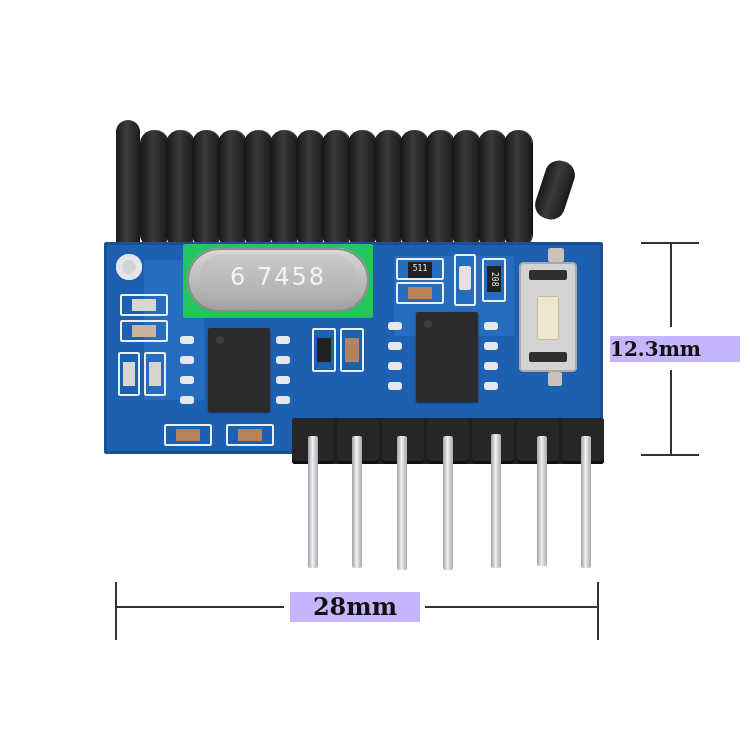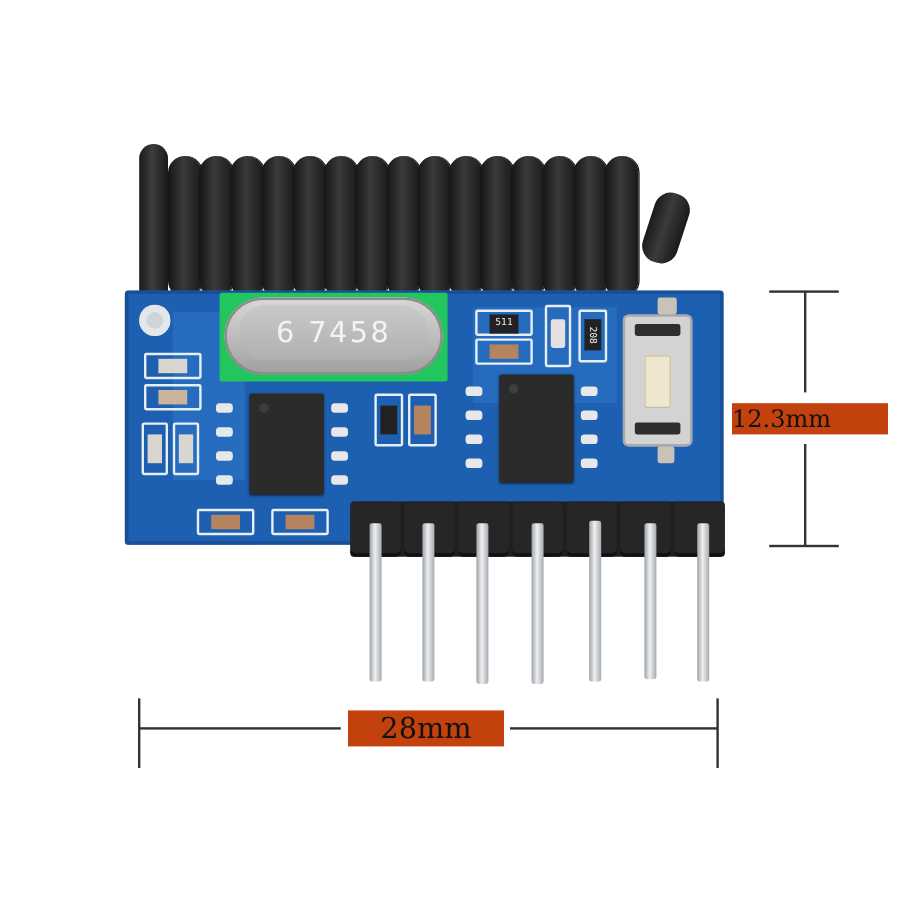--- a/index.html
+++ b/index.html
@@ -30,21 +30,21 @@
   .header-pin { position:absolute; width:10px; background:linear-gradient(90deg,#9ea2a6,#eef0f2 45%,#a6aaae); border-radius:2px; }
   
   .coil { position:absolute; top:130px; width:28px; height:118px; border-radius:14px;
           background:linear-gradient(90deg,#151515,#3a3a3a 45%,#1a1a1a); box-shadow: 1px 0 0 #0a0a0a; }
   .antenna-lead { left:116px; top:120px; width:24px; height:152px; border-radius:12px 12px 4px 4px;
                   background:linear-gradient(90deg,#1a1a1a,#3d3d3d 45%,#1a1a1a); }
   .antenna-tail { left:540px; top:160px; width:30px; height:60px; border-radius:14px;
                   background:linear-gradient(90deg,#1a1a1a,#3b3b3b 45%,#1a1a1a); transform:rotate(18deg); }
   
   .dim-line { background:#333; }
-  .dim-label { font-family:"DejaVu Serif", serif; font-weight:normal; color:#111; background:#c2410c; }
+  .dim-label { font-family:"DejaVu Serif", serif; font-weight:bold; color:#111; background:#c4b5fd; }
 </style>
 </head>
 <body>
 
 <div class="abs antenna-lead"></div>
 <div>
   <div class="coil" style="left:140px"></div>
   <div class="coil" style="left:166px"></div>
   <div class="coil" style="left:192px"></div>
   <div class="coil" style="left:218px"></div>

